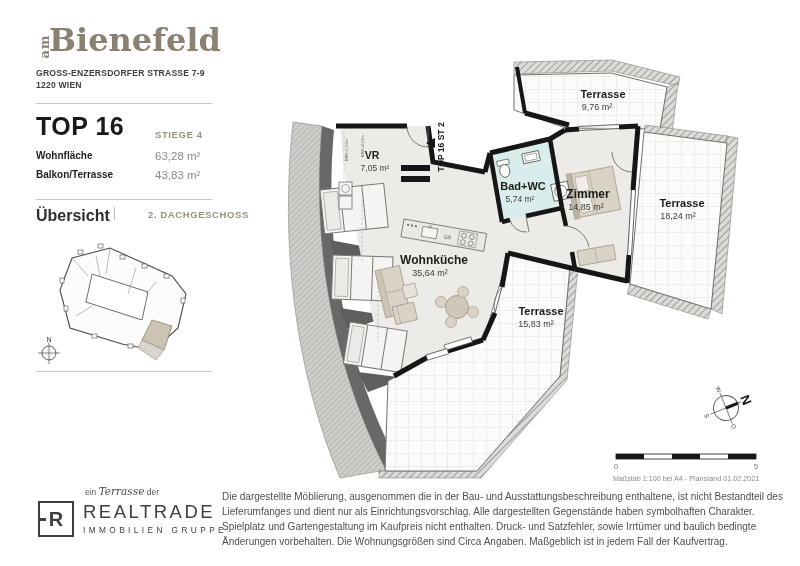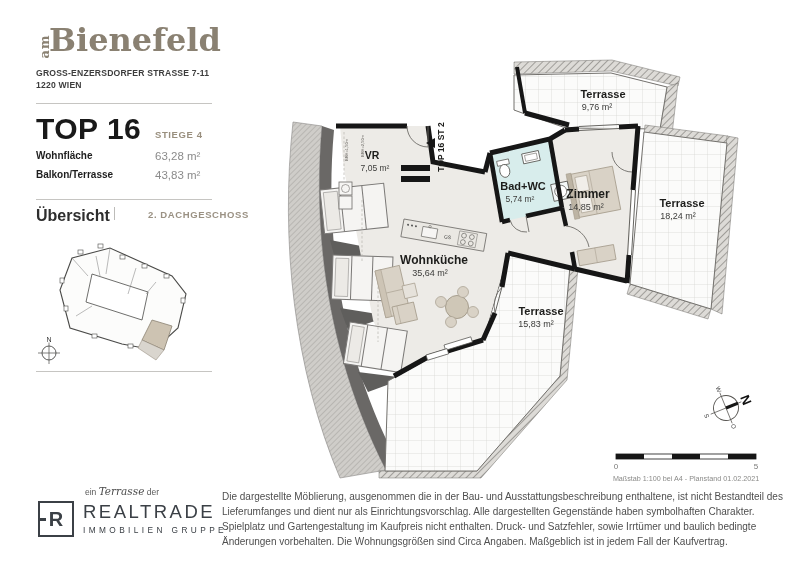--- a/index.html
+++ b/index.html
@@ -6,21 +6,21 @@
   .page{position:relative;width:800px;height:566px;background:#ffffff;overflow:hidden;
         font-family:"Liberation Sans",sans-serif;color:#222;}
   .abs{position:absolute;}
 
   
   .logo-am{left:27px;top:39px;width:34px;text-align:center;transform:rotate(-90deg);
            font-family:"DejaVu Serif",serif;font-weight:bold;font-size:13px;color:#8a8172;letter-spacing:1px;}
   .logo-name{left:49px;top:21px;font-family:"DejaVu Serif",serif;font-weight:bold;font-size:32px;color:#8a8172;text-align:center;}
   .address{left:36px;top:67px;font-size:8.6px;font-weight:bold;color:#3d3d3d;line-height:1.45;letter-spacing:.2px;}
   .hr{height:1px;background:#c6c5c2;width:176px;left:36px;}
-  .unit-title{left:36px;top:112px;font-size:30px;font-weight:800;color:#191919;letter-spacing:.5px;}
+  .unit-title{left:36px;top:112px;font-size:25px;font-weight:800;color:#191919;letter-spacing:.5px;}
   .stiege{left:155px;top:129px;font-size:9.5px;font-weight:bold;color:#998f7e;letter-spacing:.6px;}
   .metric-label{left:36px;font-size:10px;font-weight:bold;color:#1e1e1e;}
   .metric-value{left:155px;font-size:11.5px;color:#8b8b8b;}
   .tab-overview{left:36px;top:207px;font-size:16px;font-weight:700;color:#2e2e2e;}
   .tab-divider{left:114px;top:207px;width:1px;height:13px;background:#bdbcb9;}
   .tab-floor{left:124px;top:209px;font-size:9.5px;font-weight:bold;color:#9a9183;letter-spacing:.6px;margin-left:24px;}
 
   
   .project-line{left:38px;top:485px;width:168px;text-align:center;font-size:8.5px;color:#5a5a5a;}
   .project-word{font-family:"DejaVu Serif",serif;font-style:italic;font-size:10.5px;color:#4a4a4a;}
@@ -38,21 +38,21 @@
   .room-area{fill:#3c3c3a;}
 </style>
 </head>
 <body>
 
 <div class="page">
 
   <span class="abs logo-am">am</span>
   <span class="abs logo-name">Bienefeld</span>
   <div class="abs address">
-    <div>GROSS-ENZERSDORFER STRASSE 7-11</div>
+    <div>GROSS-ENZERSDORFER STRASSE 7-9</div>
     <div>1220 WIEN</div>
   </div>
   <div class="abs hr" style="top:103px"></div>
 
   <span class="abs unit-title">TOP 16</span>
   <span class="abs stiege">STIEGE 4</span>
 
   <span class="abs metric-label" style="top:150px">Wohnfläche</span>
   <span class="abs metric-value" style="top:150px">63,28 m²</span>
   <span class="abs metric-label" style="top:169px">Balkon/Terrasse</span>

